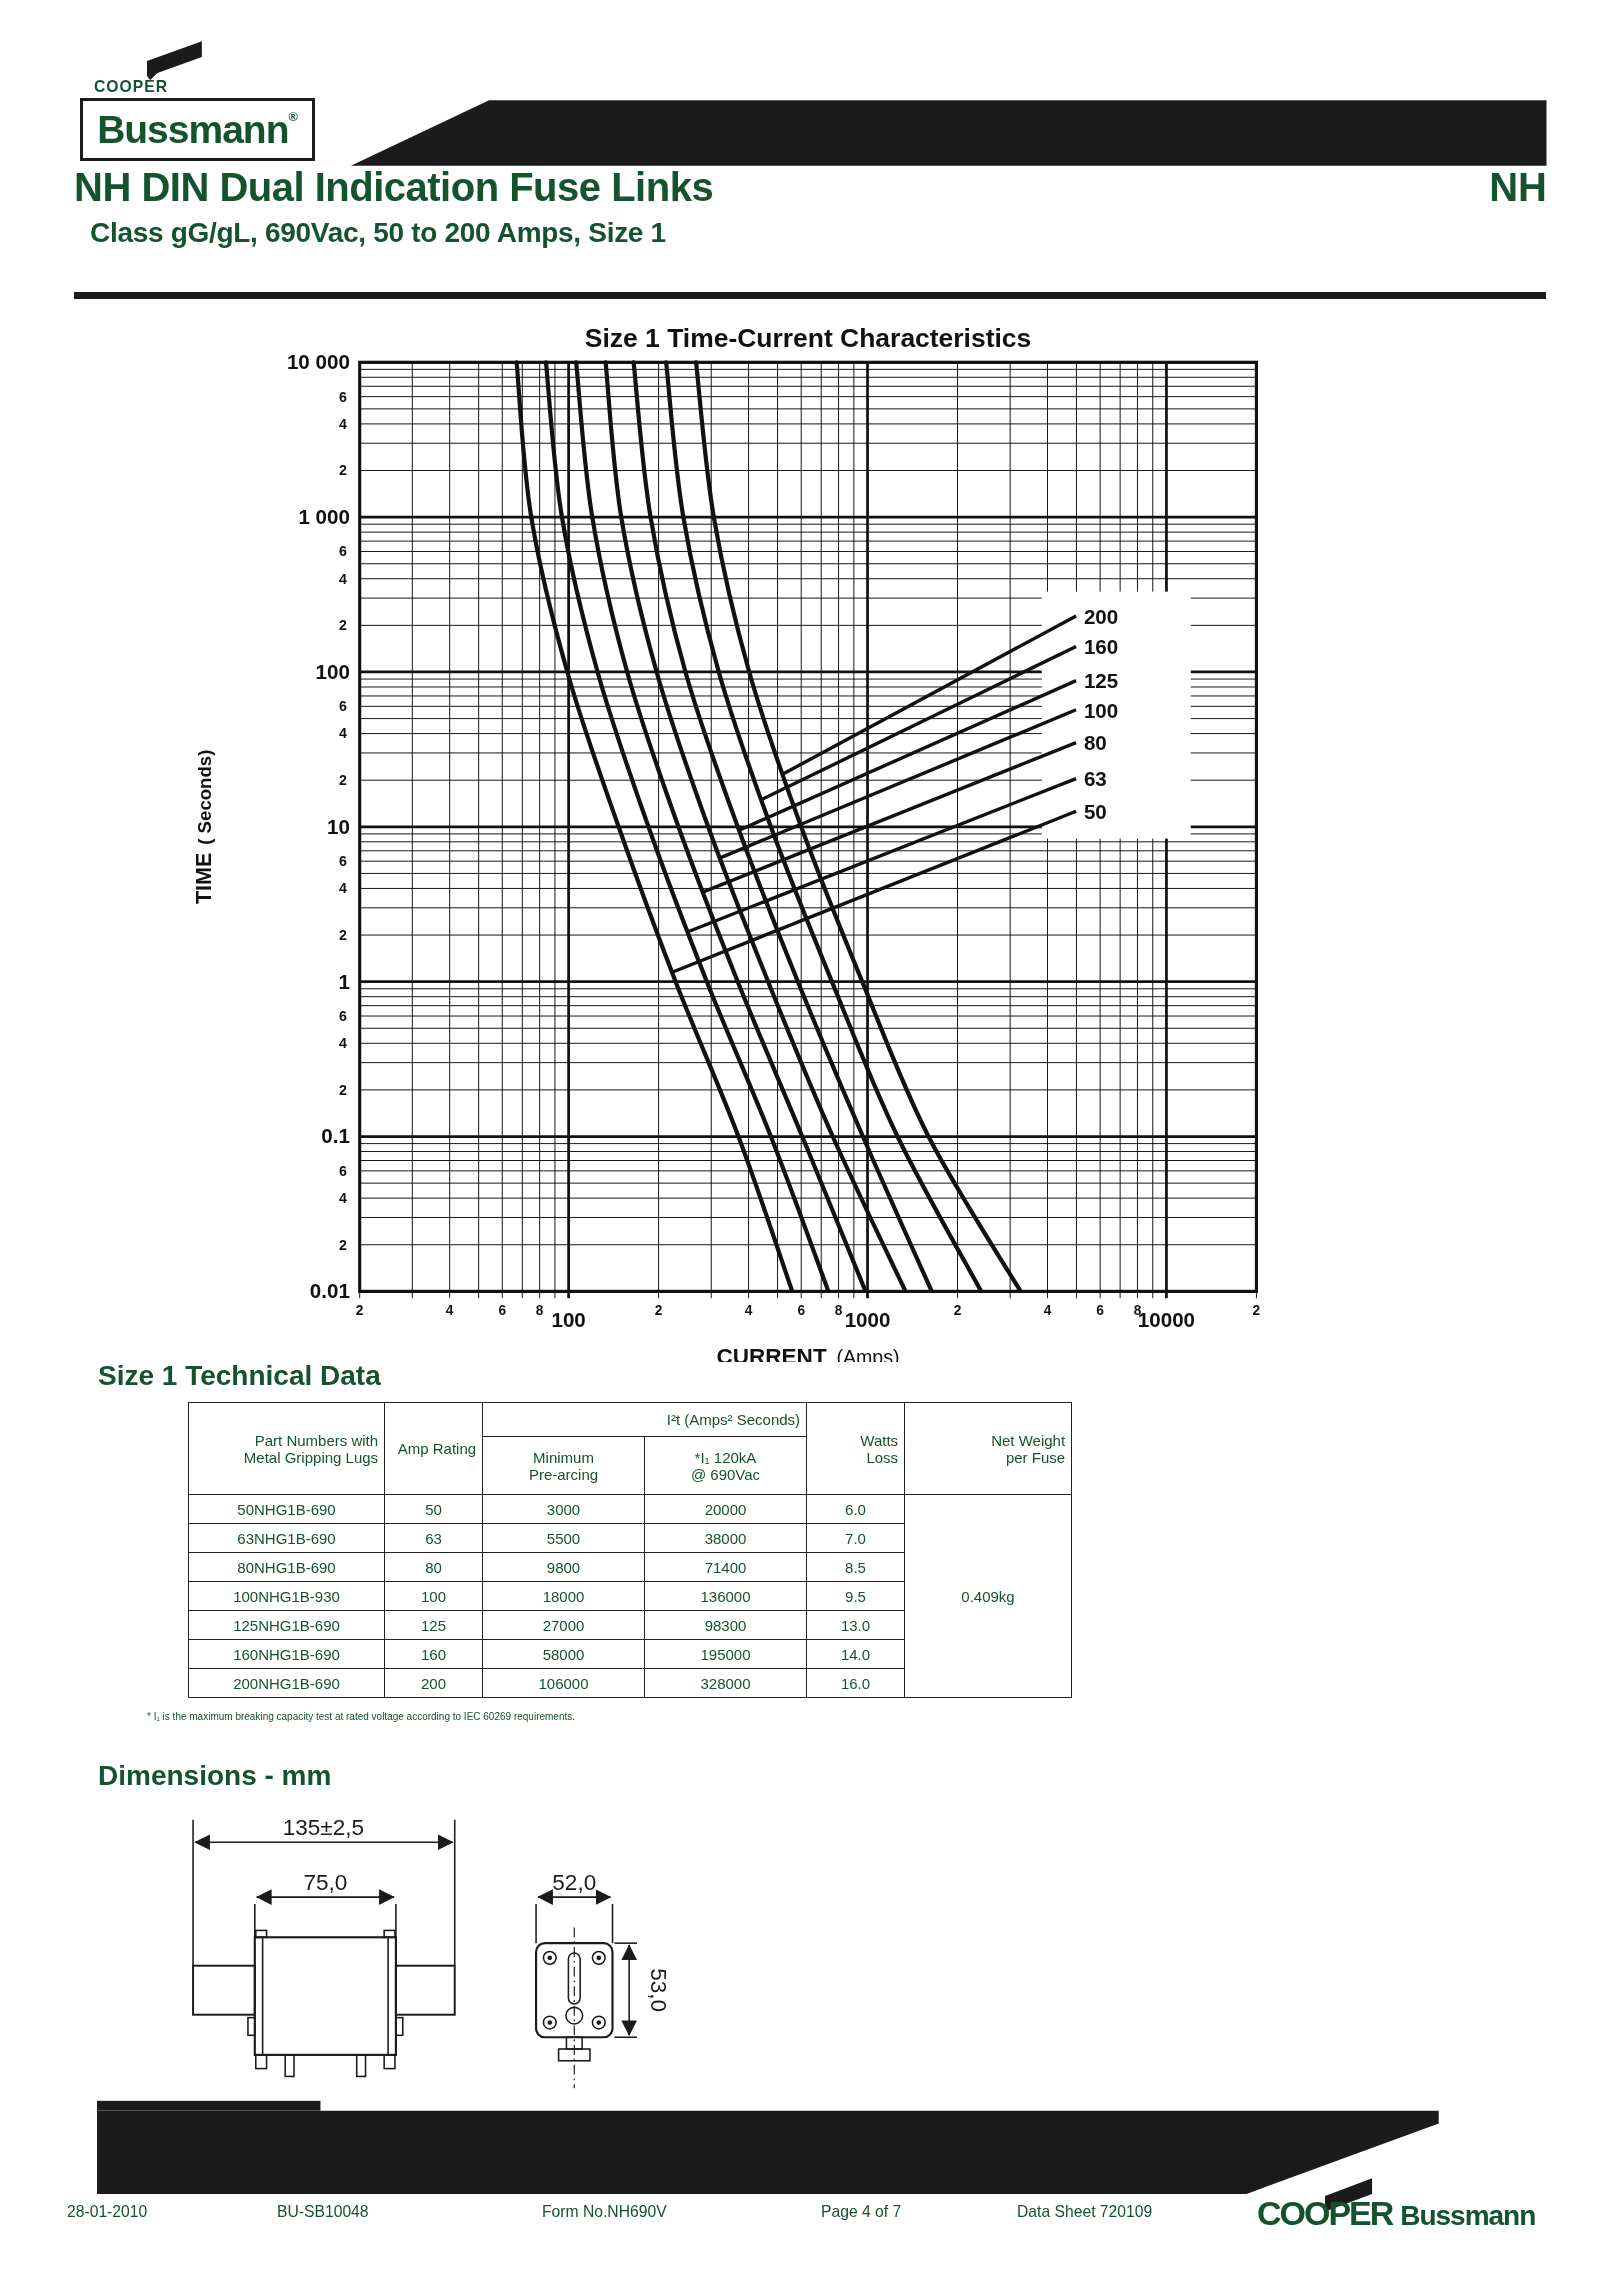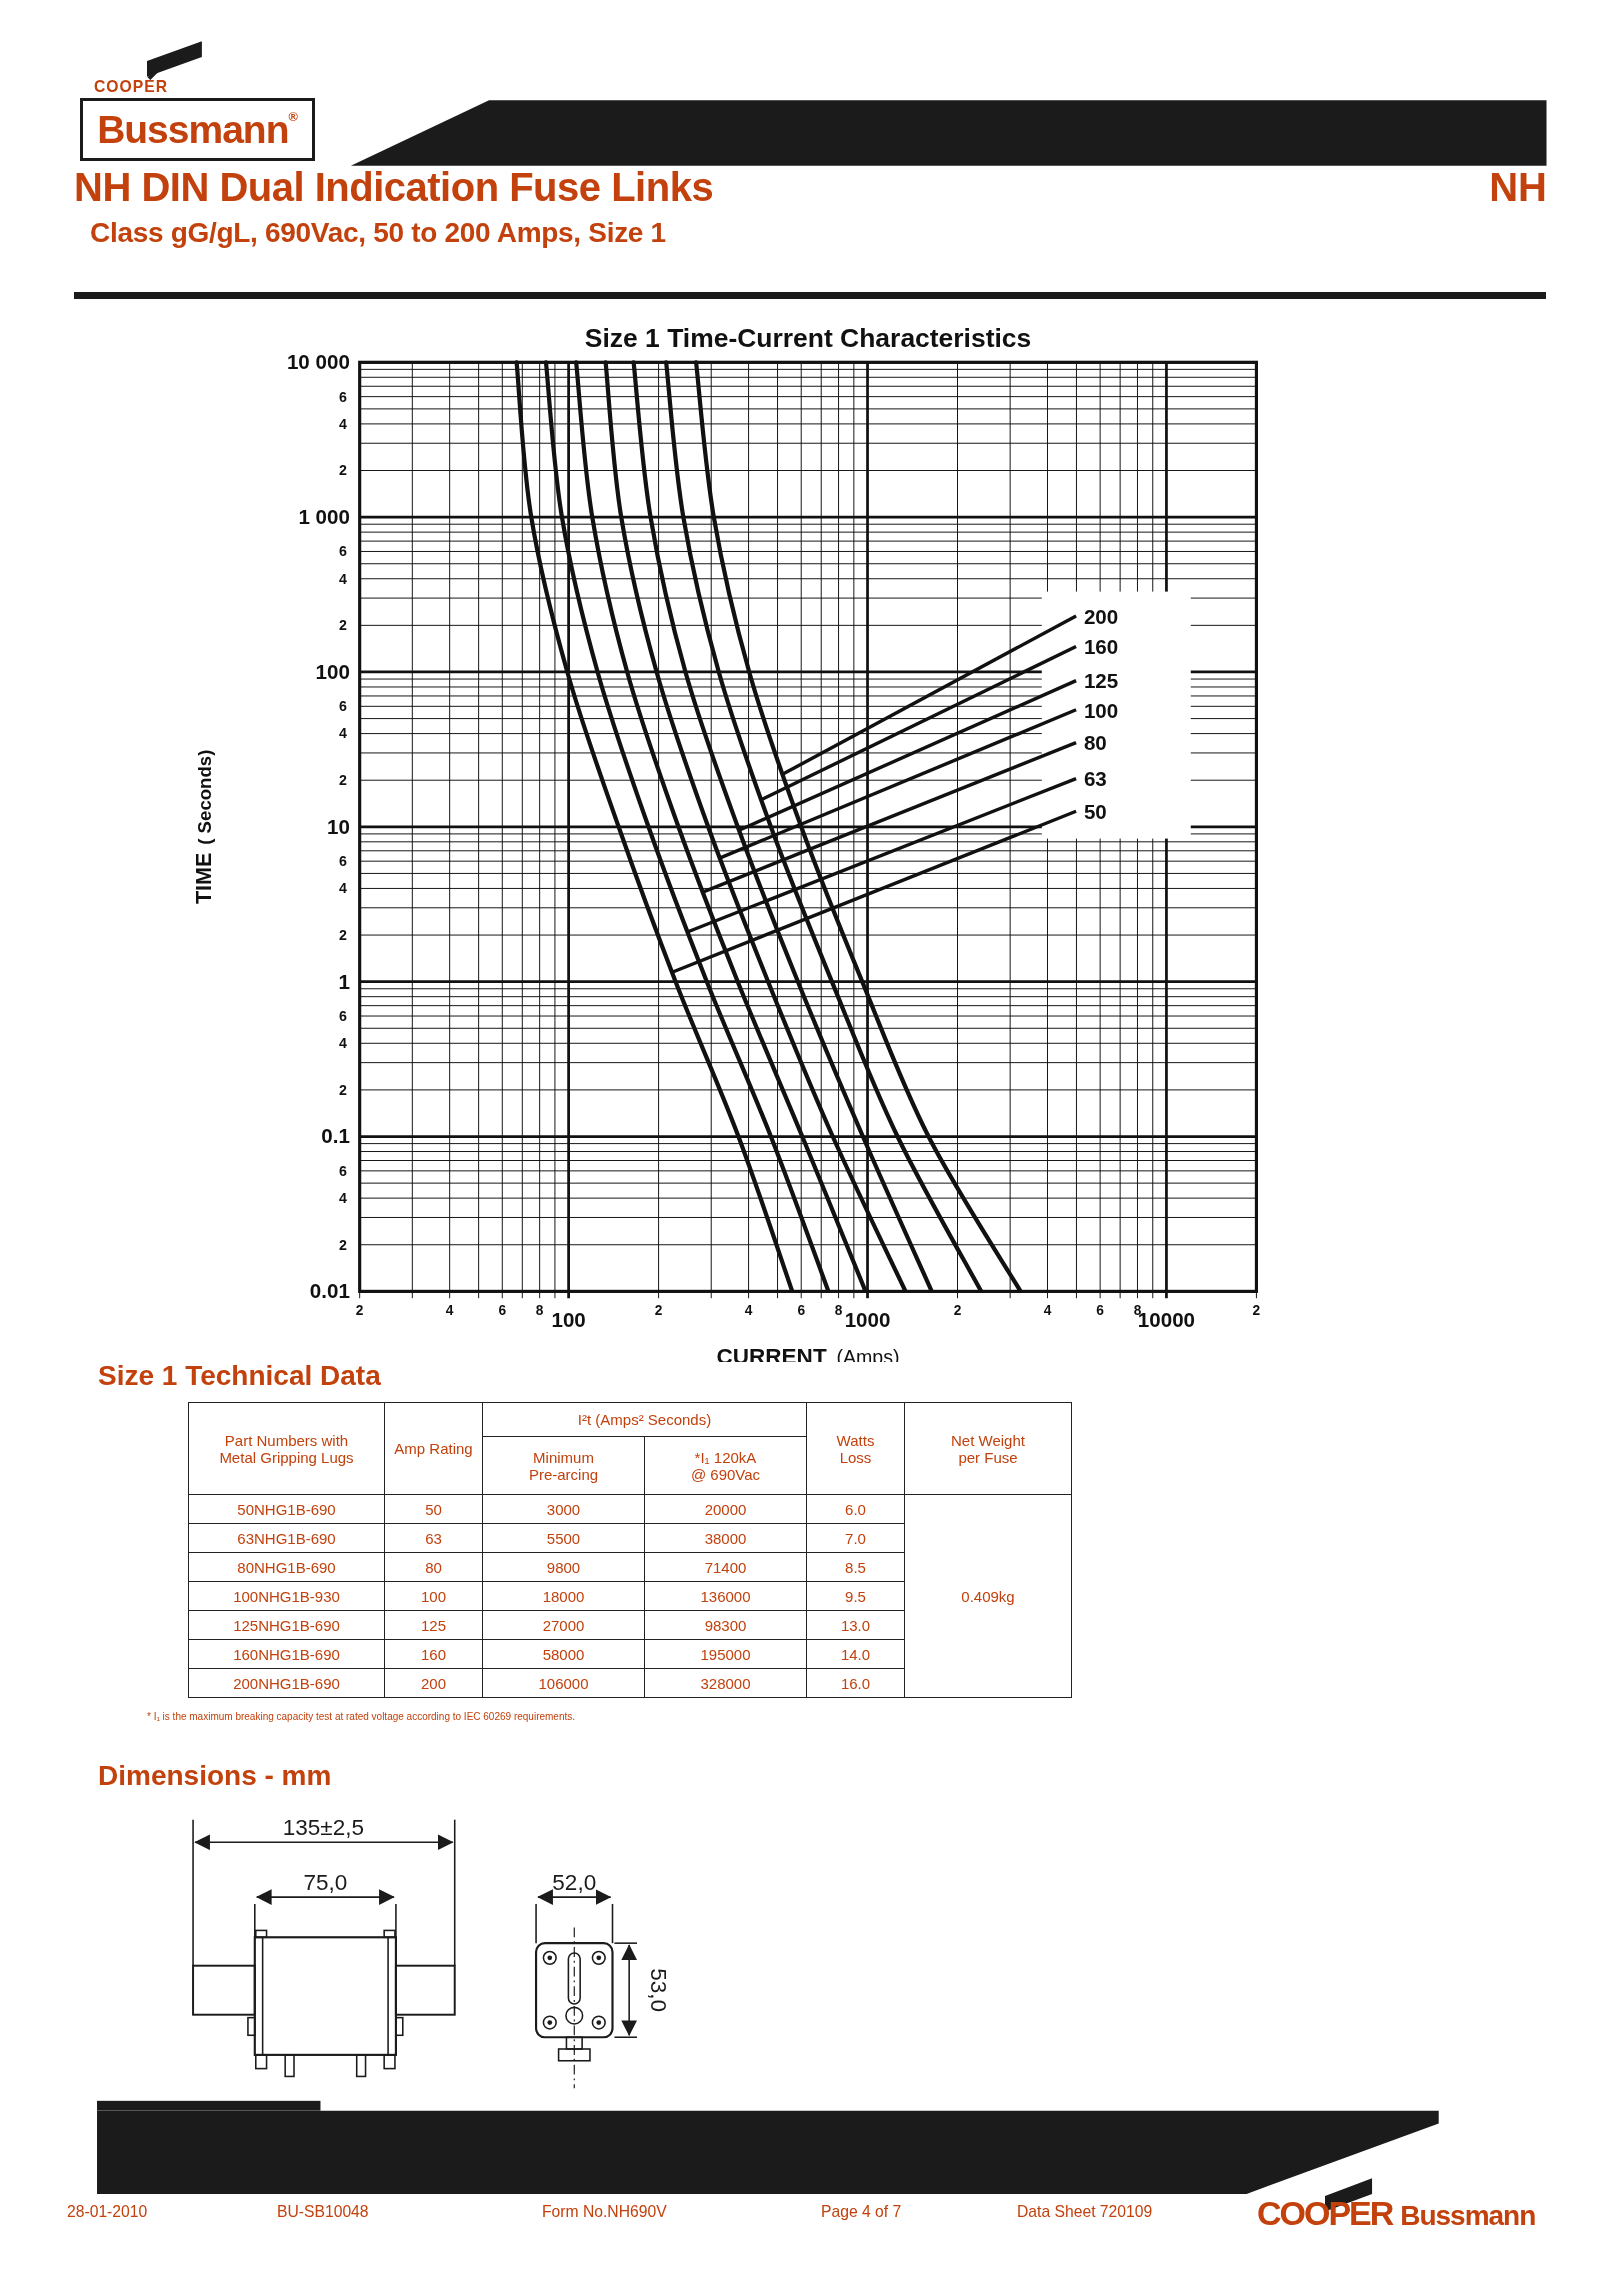--- a/index.html
+++ b/index.html
@@ -1,39 +1,39 @@
 <!DOCTYPE html>
 <html><head>
 <meta charset="utf-8">
 <style>
   html,body{margin:0;padding:0;background:#888;}
   .page{
     position:relative;width:1621px;height:2293px;background:#fff;margin:0 auto;
-    font-family:"Liberation Sans","DejaVu Sans",sans-serif;color:#c2410c;overflow:hidden;
+    font-family:"Liberation Sans","DejaVu Sans",sans-serif;color:#14532d;overflow:hidden;
   }
   svg{position:absolute;left:0;display:block;}
   .abs{position:absolute;}
   
   .cooper-mini{left:94px;top:78px;font-weight:bold;font-size:15.7px;letter-spacing:1px;}
   .buss-box{left:80px;top:98px;width:229px;height:57px;border:3.4px solid #1b1b1b;
     display:flex;align-items:center;justify-content:center;}
   .buss-box .bb{font-weight:bold;font-size:39px;letter-spacing:-1px;}
   .buss-box .reg{font-size:12.7px;font-weight:bold;align-self:flex-start;margin-top:8.8px;}
   .doc-title{left:74px;top:165px;font-size:40px;font-weight:bold;letter-spacing:-0.5px;}
   .doc-title-right{right:74px;top:165px;font-size:40px;font-weight:bold;}
   .doc-subtitle{left:74px;top:217px;font-size:28px;font-weight:bold;letter-spacing:-0.3px;margin-left:16px;}
   .rule{left:74px;top:292px;width:1472px;height:6.9px;background:#1b1b1b;}
   
   .tech-heading{left:98px;top:1360px;font-size:28px;font-weight:bold;}
   .dim-heading{left:98px;top:1760px;font-size:28px;font-weight:bold;}
   table.tech{position:absolute;left:188px;top:1402px;border-collapse:collapse;
     font-size:15px;text-align:center;}
   table.tech th,table.tech td{border:1.4px solid #222;white-space:pre-line;
     font-weight:normal;padding:0 5.9px;}
-  table.tech thead tr:first-child th{height:33px;}
+  table.tech thead tr:first-child th{height:33px;text-align:right;}
   table.tech thead tr:last-child th{height:57px;}
   table.tech tbody td{height:28px;}
   .footnote{left:147px;top:1711px;font-size:10px;}
   
   .footer-item{top:2203px;font-size:15.7px;}
   .footer-logo{left:1257px;top:2194px;display:flex;align-items:baseline;gap:7.8px;}
   .footer-logo .fc{font-weight:bold;font-size:34px;letter-spacing:-2px;}
   .footer-logo .fb{font-weight:bold;font-size:28px;letter-spacing:-1px;}
 </style>
 </head>

